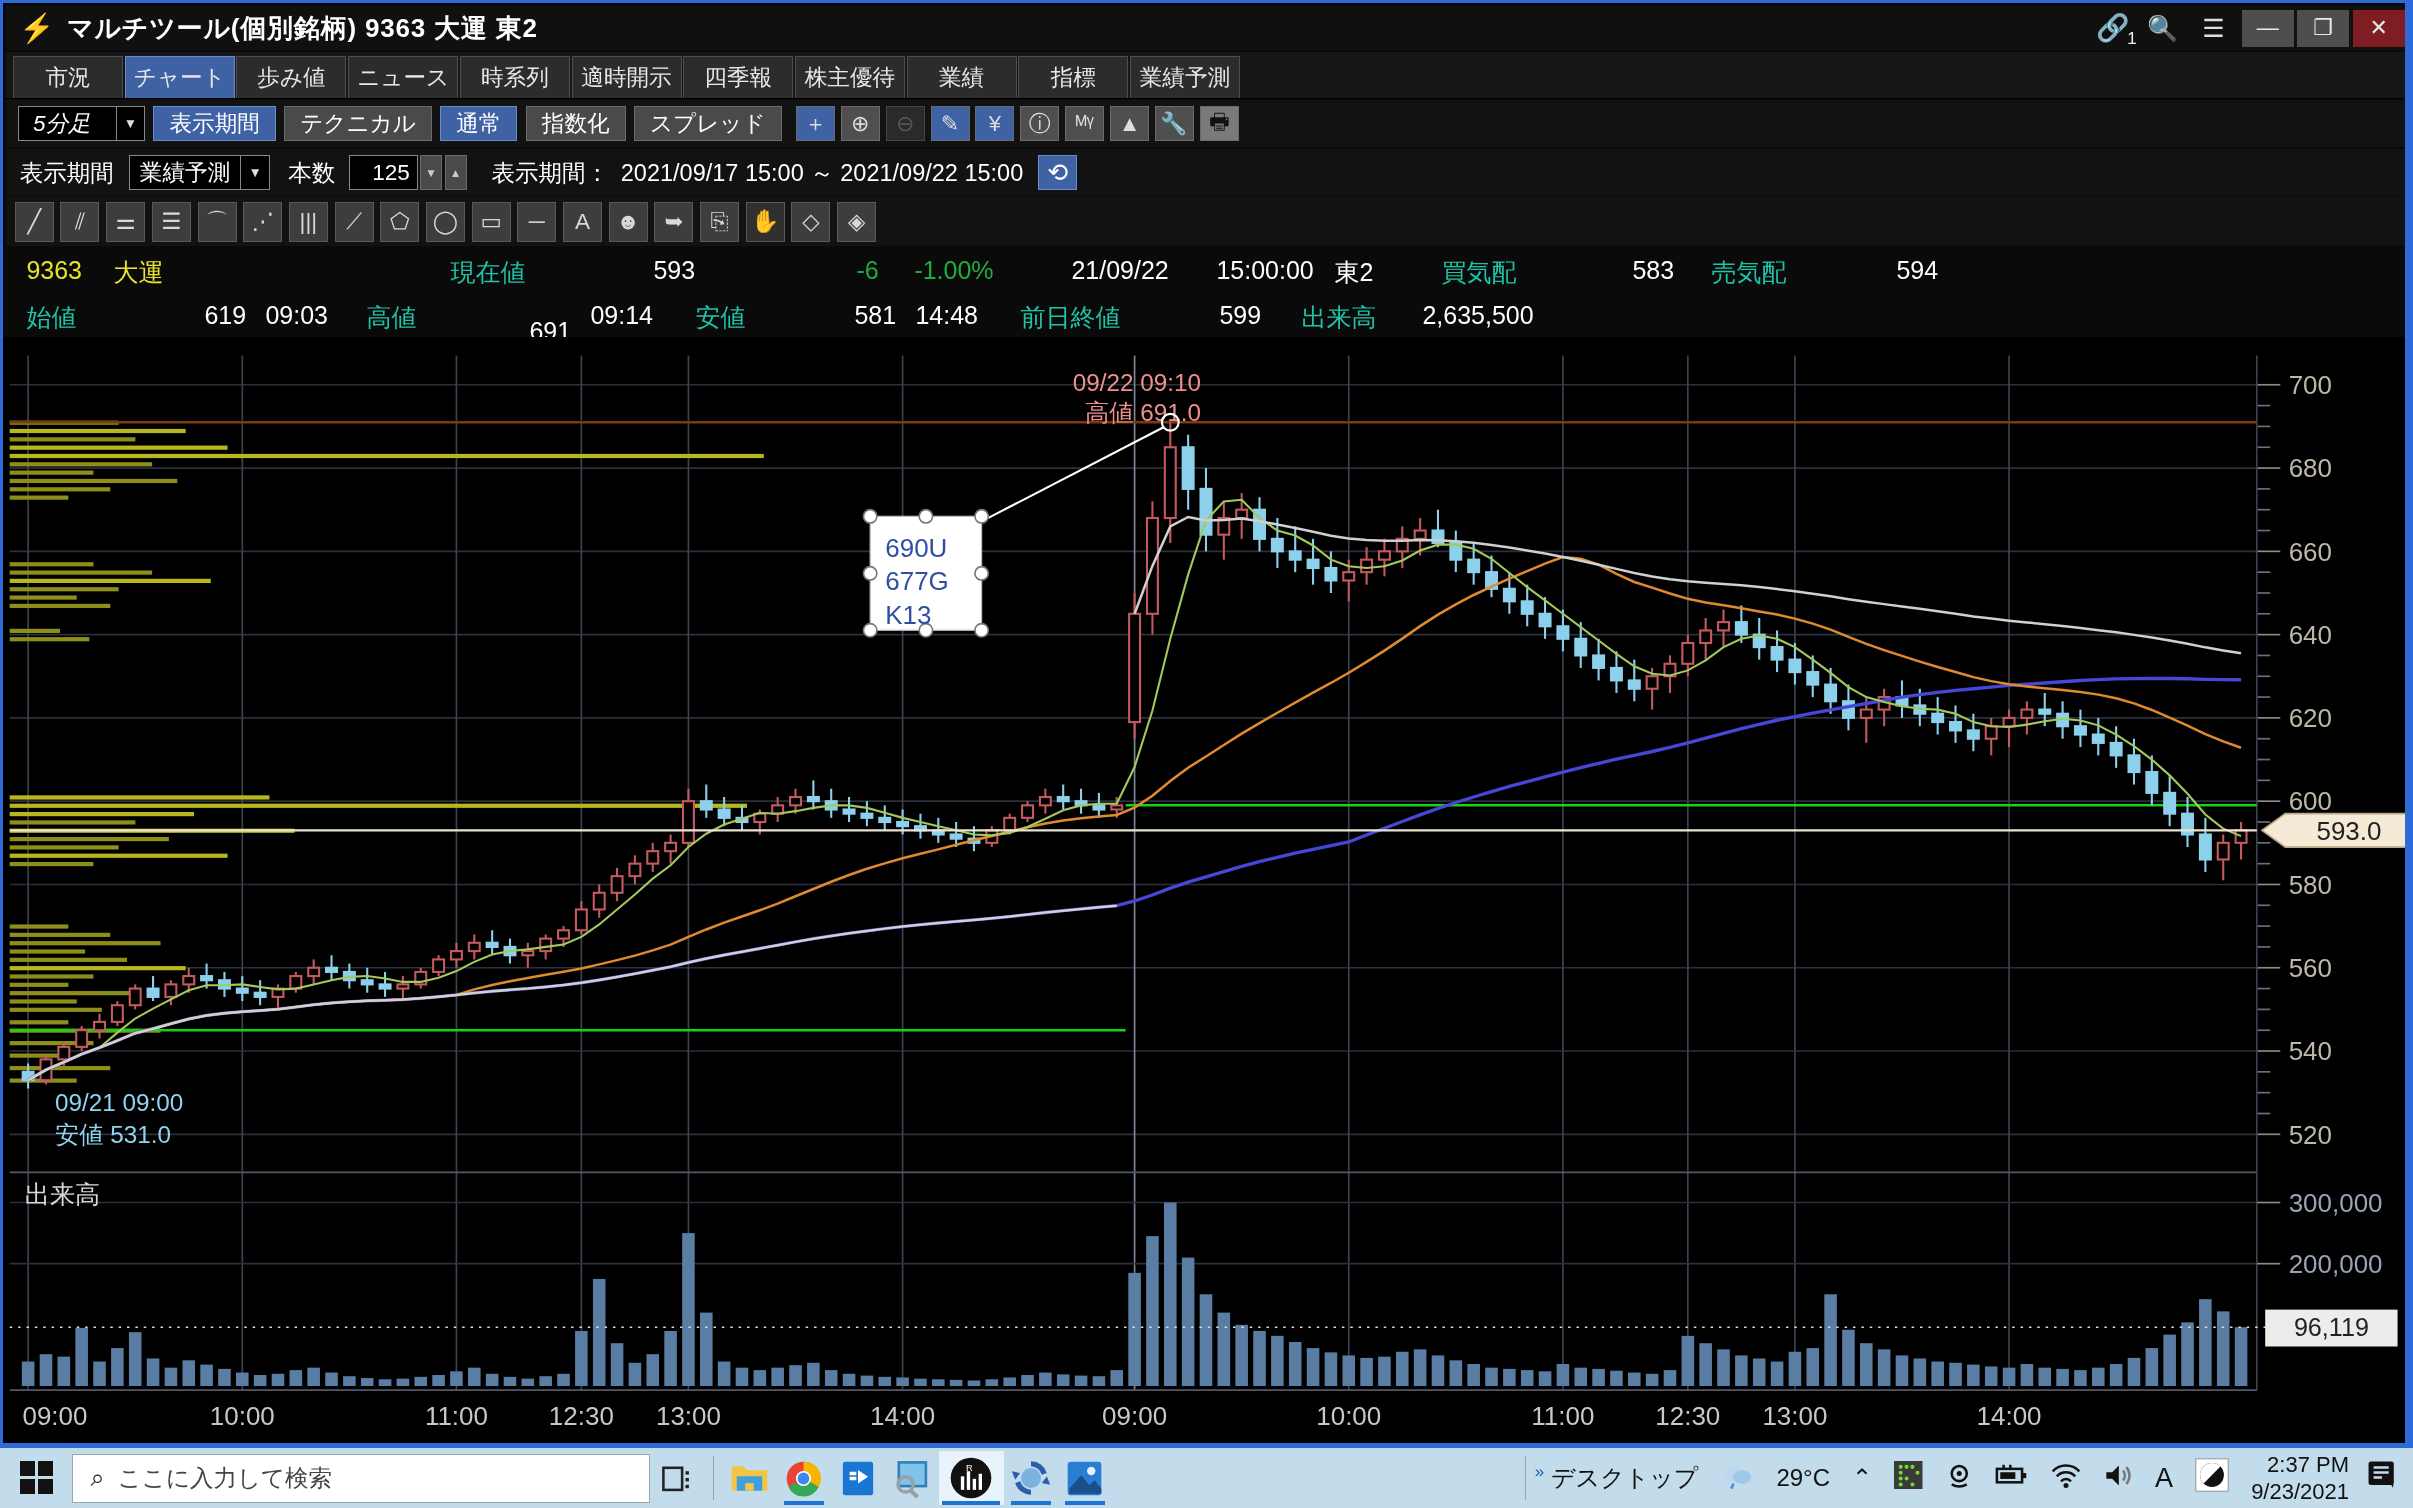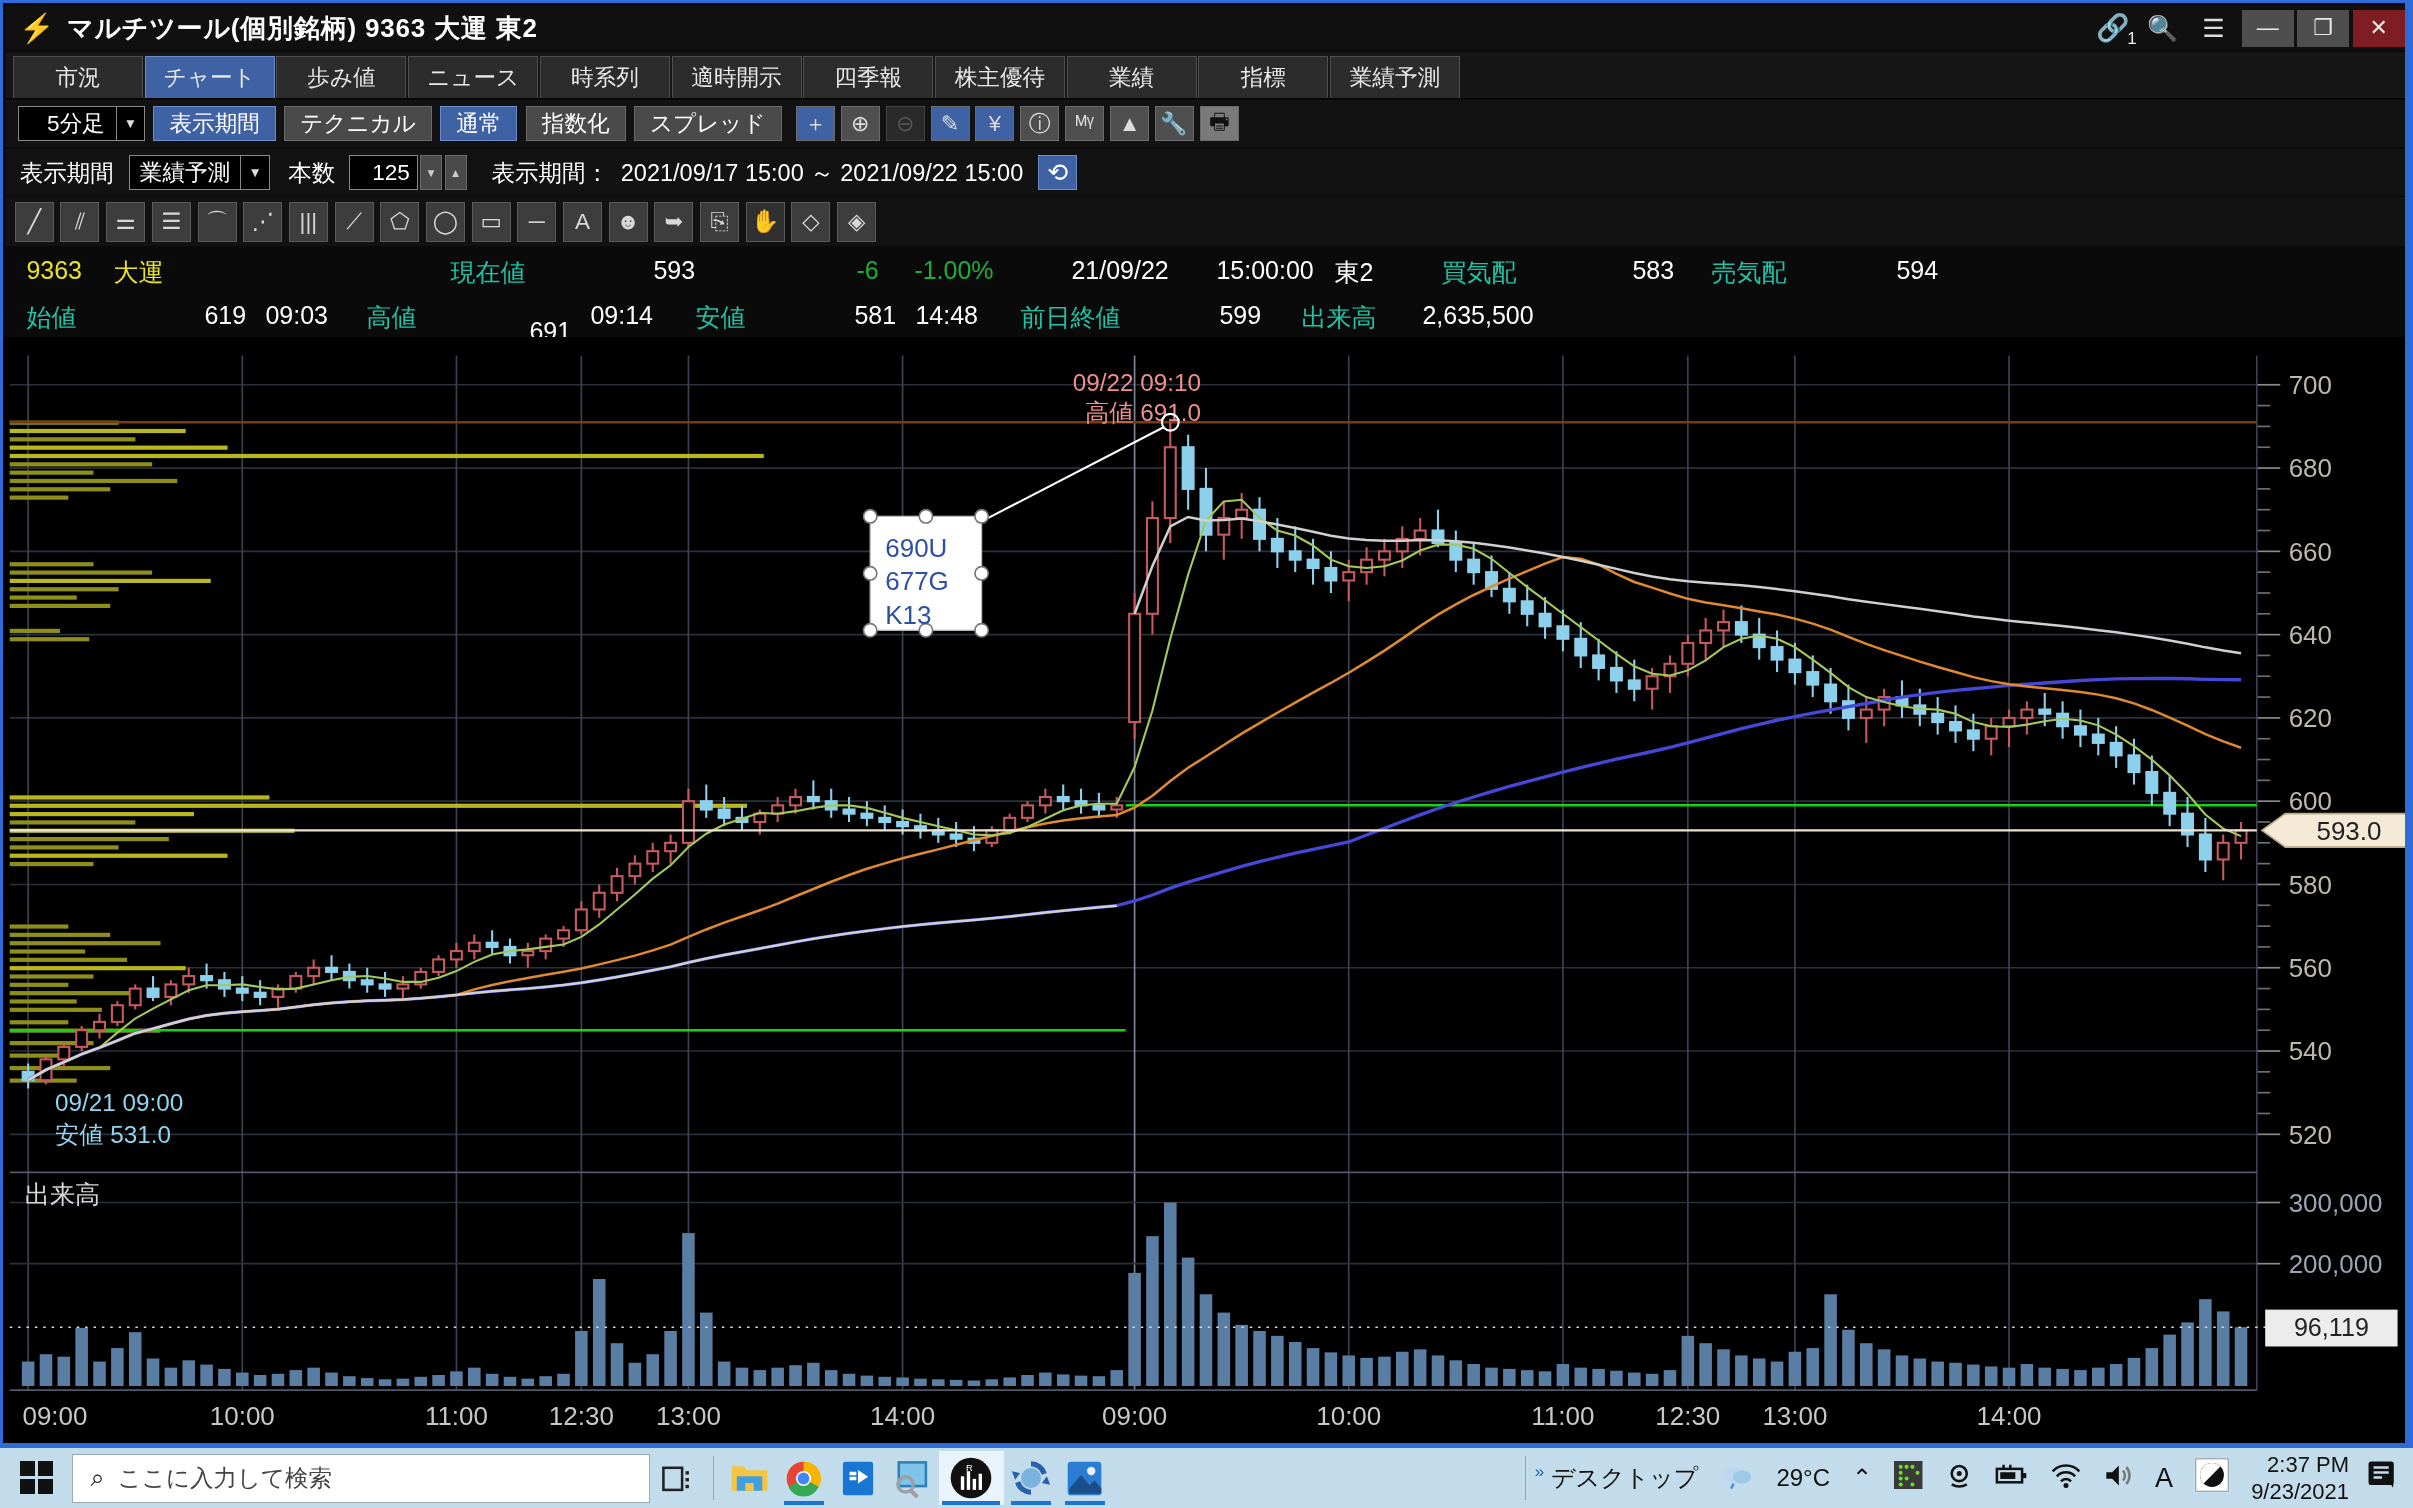--- a/index.html
+++ b/index.html
@@ -14,21 +14,21 @@
   .title-text { color:#fff; font-size:26px; font-weight:bold; letter-spacing:0.8px; }
   .title-right { margin-left:auto; display:flex; align-items:center; height:100%; }
   .t-ico { width:50px; text-align:center; font-size:25px; color:#ddd; }
   .link-ico { color:#c41818; font-weight:bold; font-size:27px; position:relative; }
   .link-ico .sub { position:absolute; bottom:-5px; right:1.7px; font-size:17px; color:#eee; font-weight:normal; }
   .winbtn { width:52px; height:37px; display:flex; align-items:center; justify-content:center; color:#e8e8e8; font-size:22px; background:#4e4e4e; margin-left:3.4px; }
   .winbtn.close { background:#7e1e22; }
 
   
   .tabbar { position:absolute; left:3.4px; top:49px; right:8.4px; height:47px; background:#161616; display:flex; align-items:flex-end; padding-left:6.7px; border-bottom:1.7px solid #000; }
-  .tab { width:130px; height:42px; background:#2c2c2c; border:0.8px solid #4e4e4e; border-bottom:none; color:#e8e8e8; font-size:22.6px; display:flex; align-items:center; justify-content:center; margin-right:1.7px; }
+  .tab { width:110px; height:42px; background:#2c2c2c; border:0.8px solid #4e4e4e; border-bottom:none; color:#e8e8e8; font-size:22.6px; display:flex; align-items:center; justify-content:center; margin-right:1.7px; }
   .tab.active { background:#3f62a5; border-color:#6b8cc8; }
 
   
   .tb1 { position:absolute; left:3.4px; top:97px; right:8.4px; height:47px; background:#121212; display:flex; align-items:center; }
   .sel { background:#000; border:1.7px solid #888; color:#fff; font-size:22.6px; display:flex; align-items:center; height:35px; }
   .sel .arr { border-left:1.7px solid #888; height:100%; width:28.5px; display:flex; align-items:center; justify-content:center; font-size:13.4px; color:#ddd; }
   .btn { height:35px; padding:0 15px; font-size:22.6px; color:#fff; background:#4a4a4a; border:0.8px solid #6a6a6a; display:flex; align-items:center; margin-left:8.4px; }
   .btn.blue { background:#3f62a5; border-color:#6b8cc8; }
   .icobtn { width:39px; height:35px; margin-left:5.9px; background:#4f4f4f; border:0.8px solid #6a6a6a; color:#ddd; font-size:22px; display:flex; align-items:center; justify-content:center; }
   .icobtn.blue { background:#3f62a5; }
@@ -100,21 +100,21 @@
       <div class="tab">適時開示</div>
       <div class="tab">四季報</div>
       <div class="tab">株主優待</div>
       <div class="tab">業績</div>
       <div class="tab">指標</div>
       <div class="tab">業績予測</div>
     </div>
 
   <div class="tb1">
     <div class="sel" style="margin-left:11.7px;width:127px;">
-      <span style="flex:1;padding-left:28px;">5分足</span>
+      <span style="flex:1;padding-left:14px;font-style:italic;">5分足</span>
       <span class="arr">▼</span>
     </div>
     <div id="tb1btns" style="display:flex;align-items:center;">
         <div class="btn blue">表示期間</div>
         <div class="btn">テクニカル</div>
         <div class="btn blue">通常</div>
         <div class="btn">指数化</div>
         <div class="btn">スプレッド</div>
       </div>
     <div id="tb1icons" style="display:flex;align-items:center;margin-left:8.4px;">

